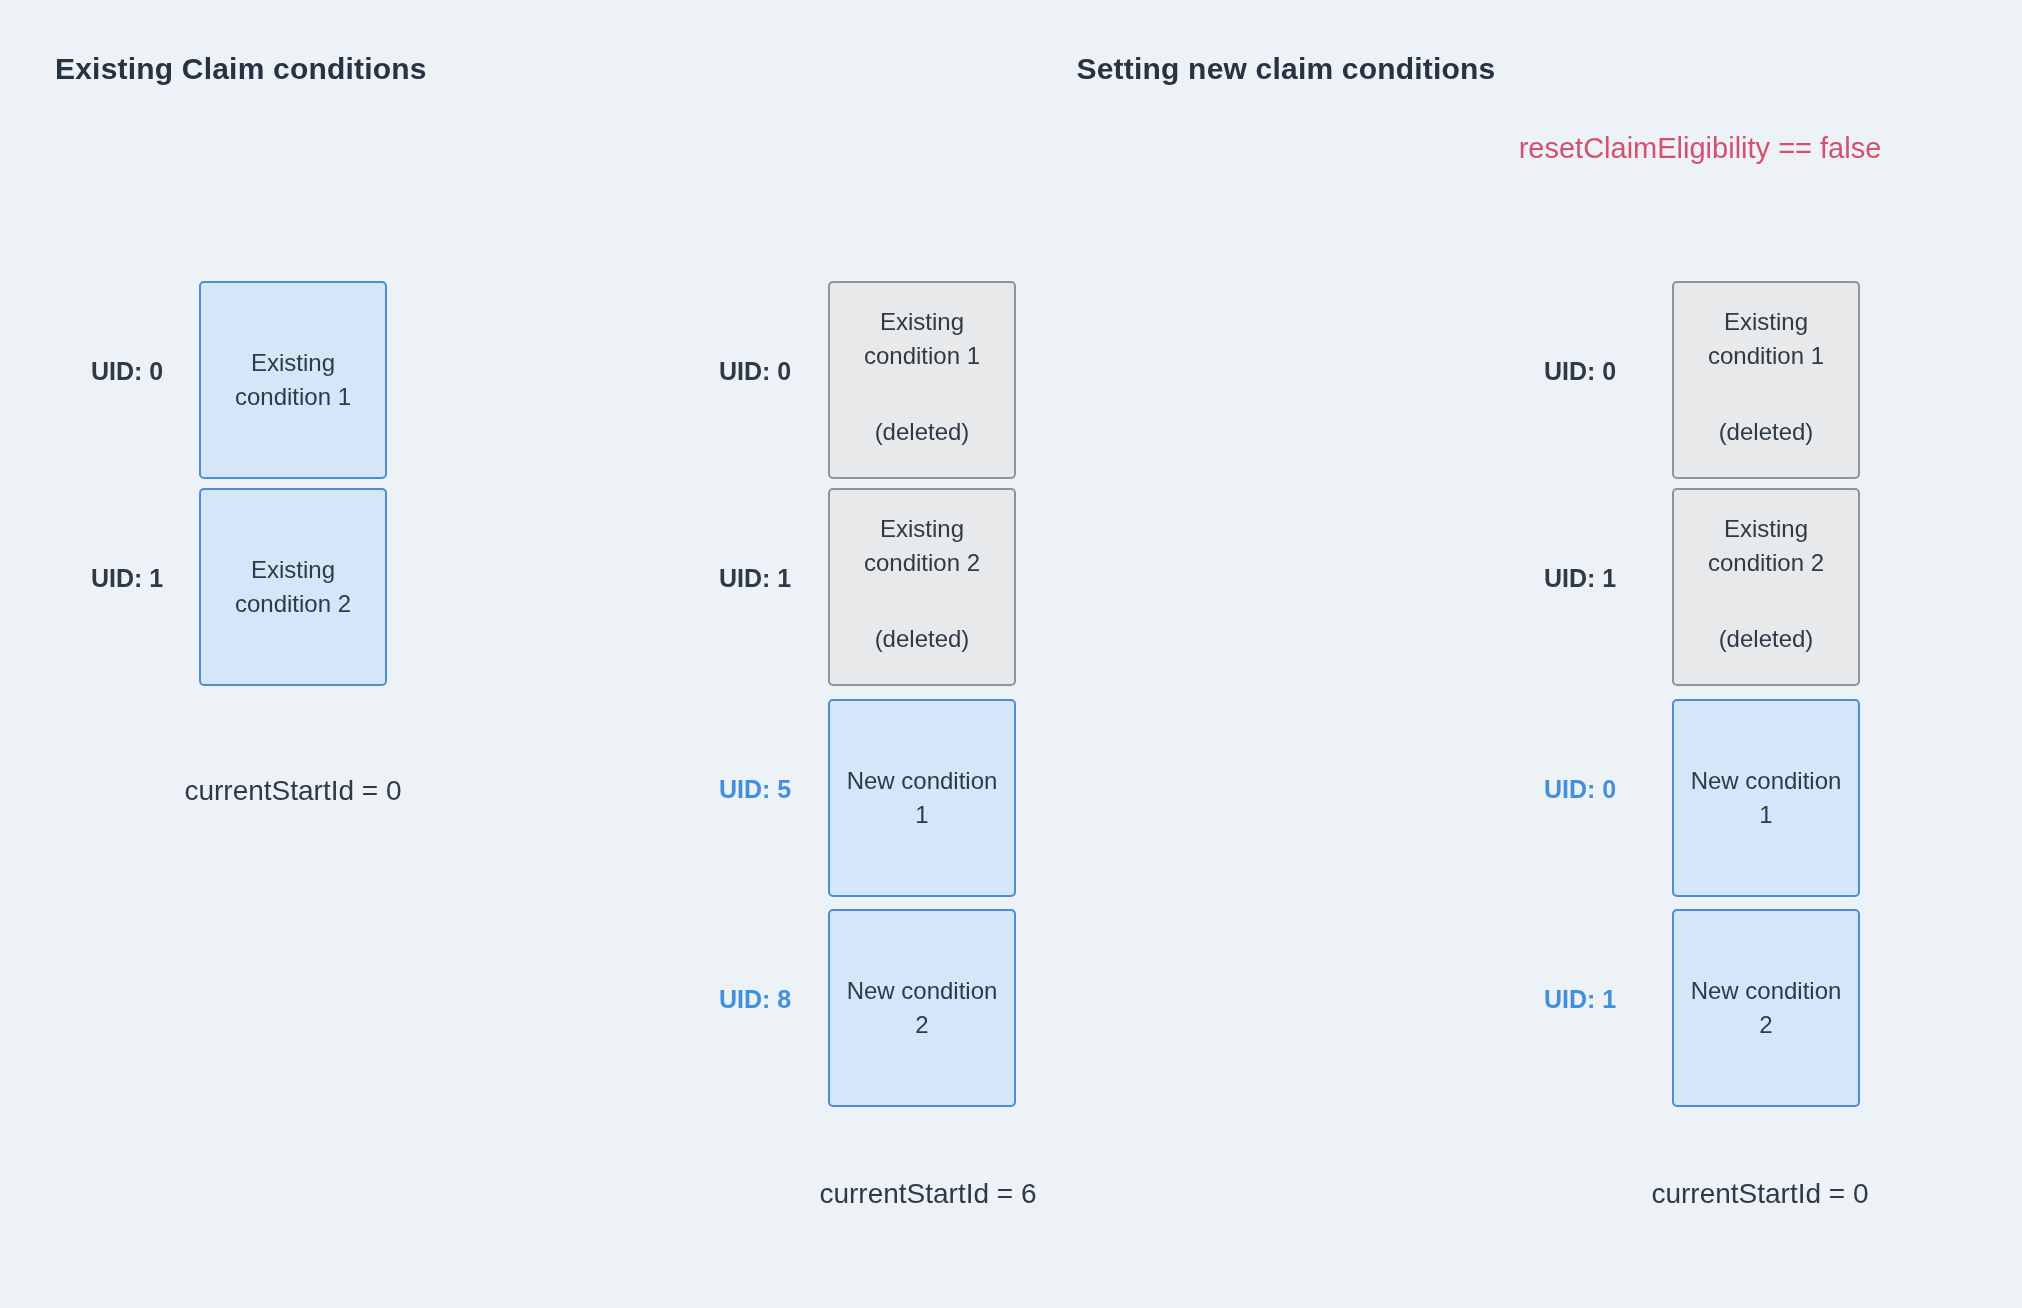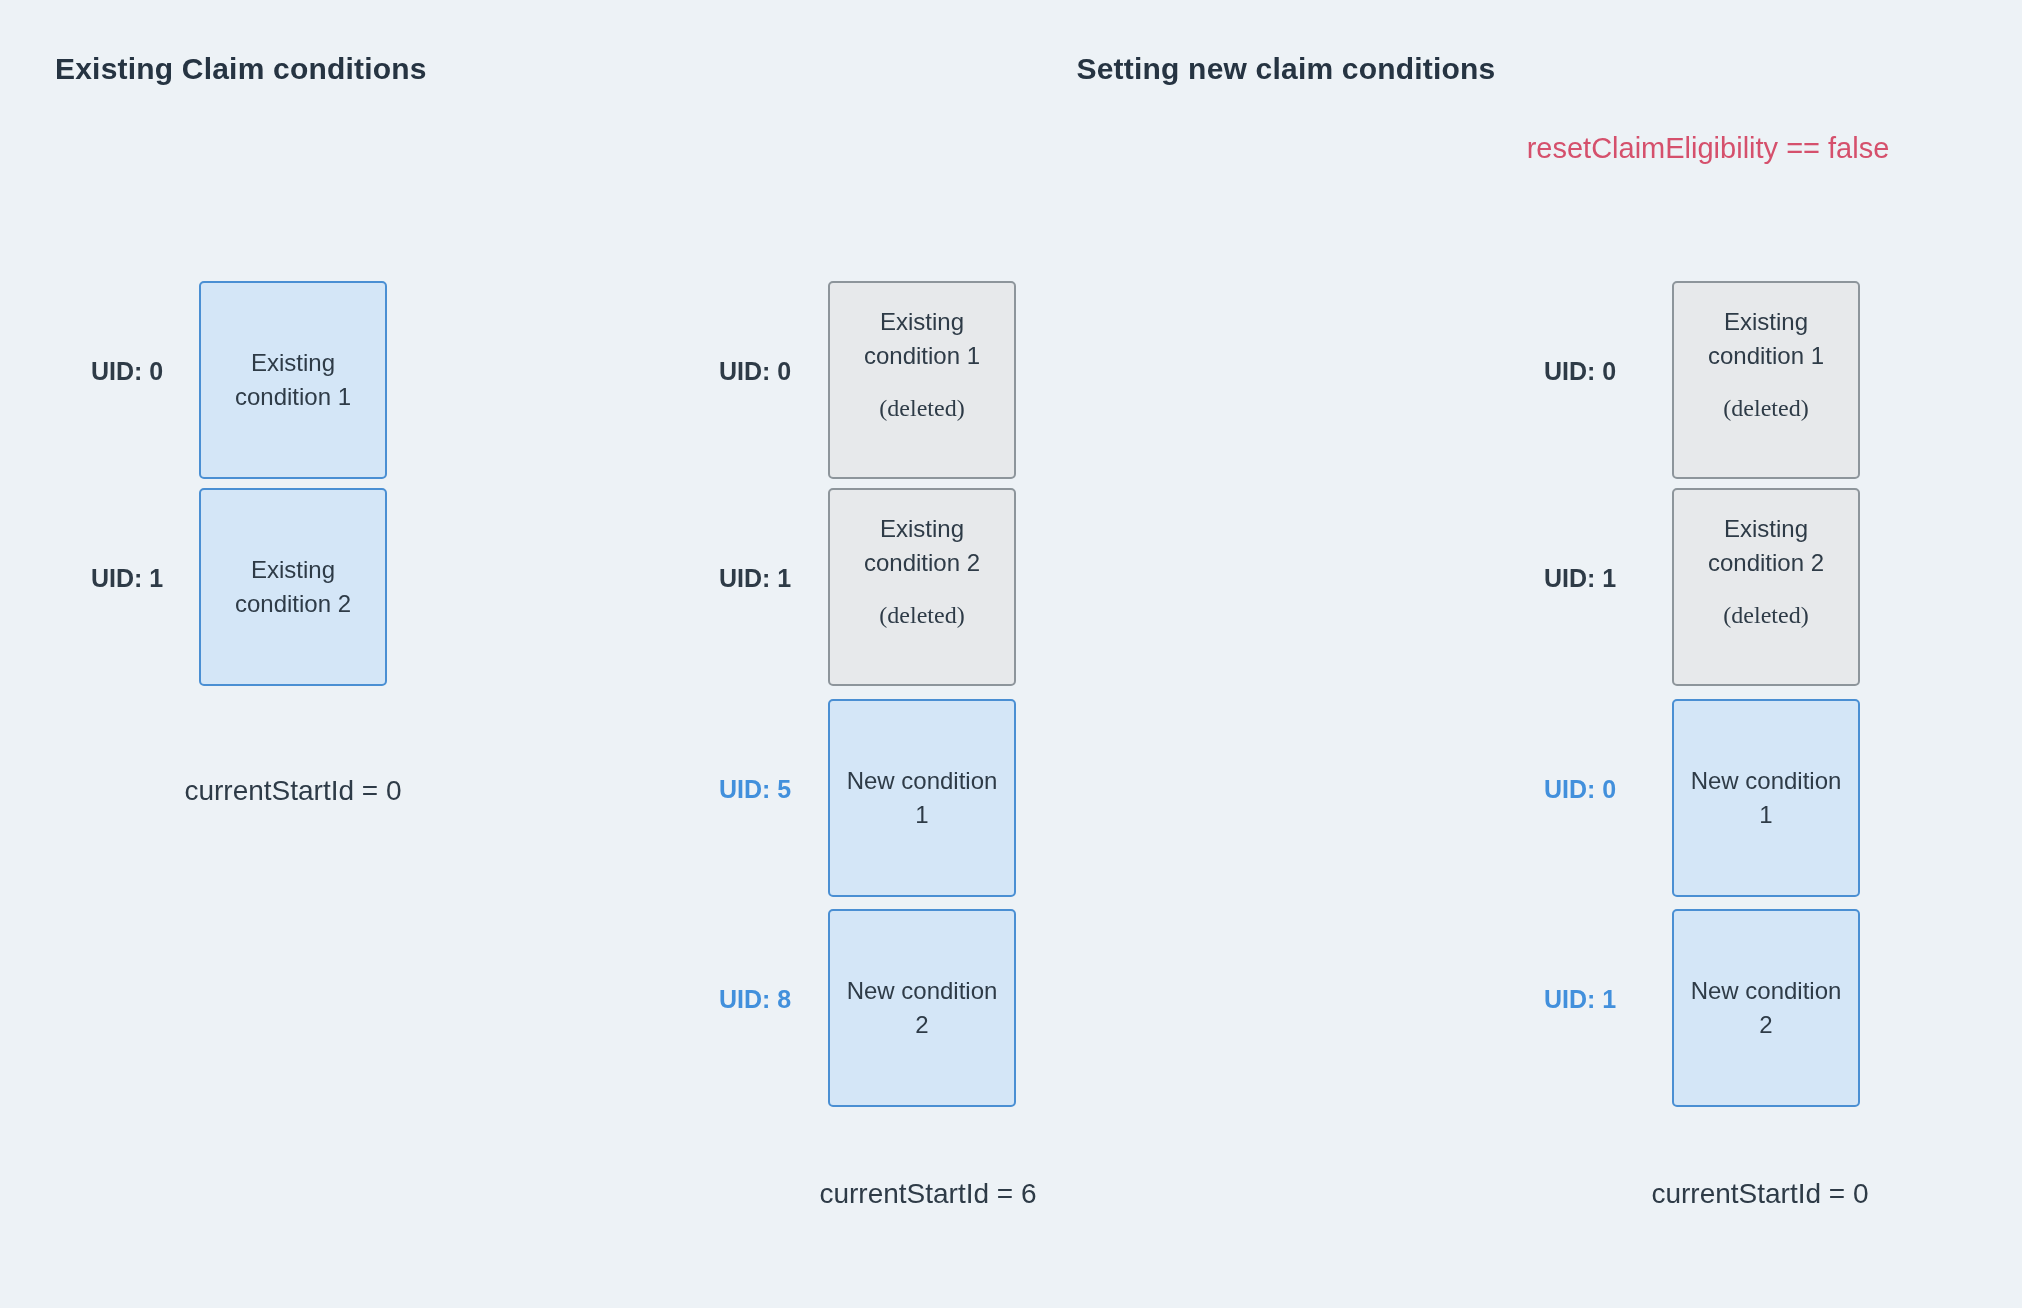--- a/index.html
+++ b/index.html
@@ -61,39 +61,39 @@
     background: var(--blue_box_bg, #d4e6f7);
     border: 2px solid var(--blue_box_border, #4a8fd3);
   }
   .box.gray {
     background: var(--gray_box_bg, #e7e9eb);
     border: 2px solid var(--gray_box_border, #8d959b);
     justify-content: flex-start;
     padding-top: 22px;
   }
   .box .label { max-width: 162px; }
-  .box .status { margin-top: 18px; font-family: Liberation Serif, serif; }
+  .box .status { margin-top: 42px; }
   .startid {
     position: absolute;
     transform: translateX(-50%);
     font-size: 28px;
     font-weight: 400;
     color: var(--body_text, #2e3b47);
     white-space: nowrap;
   }
 </style>
 </head>
 <body>
 
 <div id="canvas">
 
   <div class="title centered" style="left:1286px; top:52px;">Setting new claim conditions</div>
   <div class="title" style="left:55px; top:52px;">Existing Claim conditions</div>
 
-  <div class="cond red" style="left:1700px; top:132px;margin-left:8px;">resetClaimEligibility == false</div>
+  <div class="cond red" style="left:1700px; top:132px;">resetClaimEligibility == false</div>
 
   <div class="uid" style="left:127px; top:371px;">UID: 0</div>
   <div class="box blue" style="left:199px; top:281px;">
     <div class="label">Existing condition 1</div>
   </div>
 
   <div class="uid" style="left:127px; top:578px;">UID: 1</div>
   <div class="box blue" style="left:199px; top:488px;">
     <div class="label">Existing condition 2</div>
   </div>

